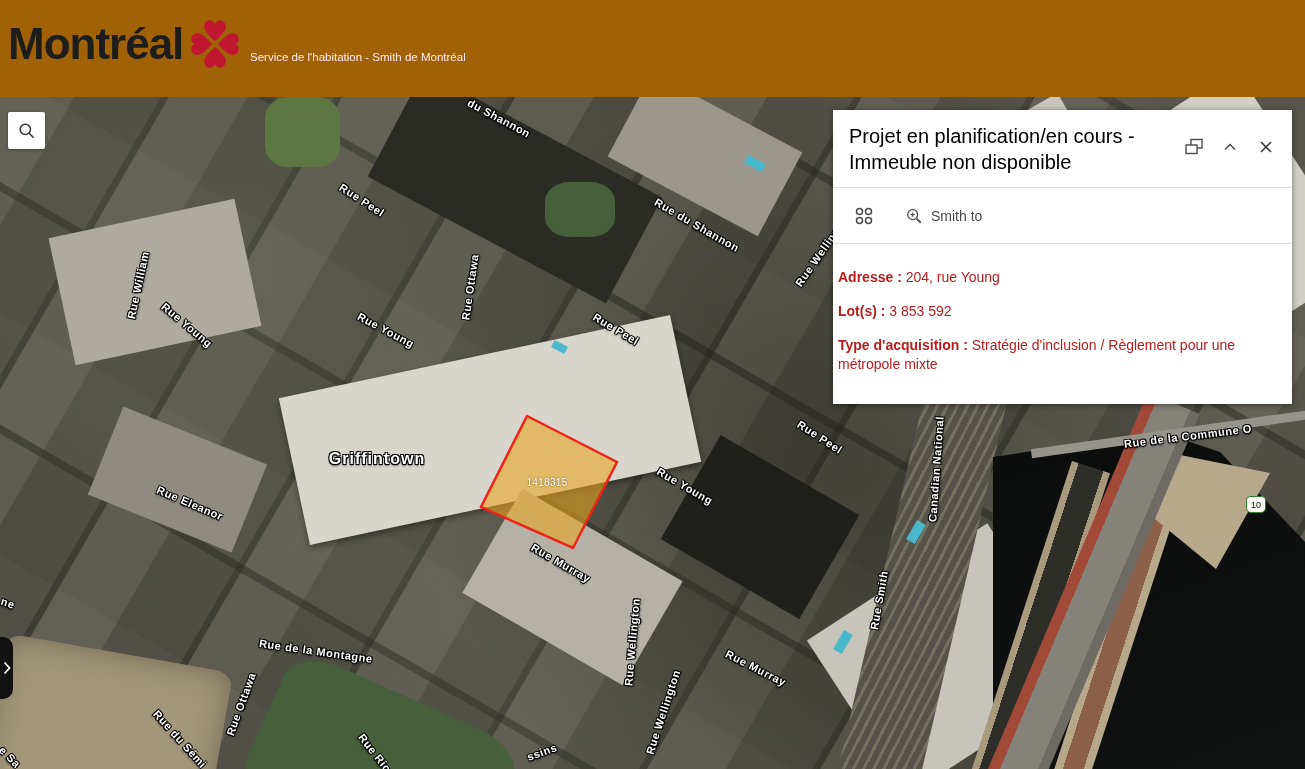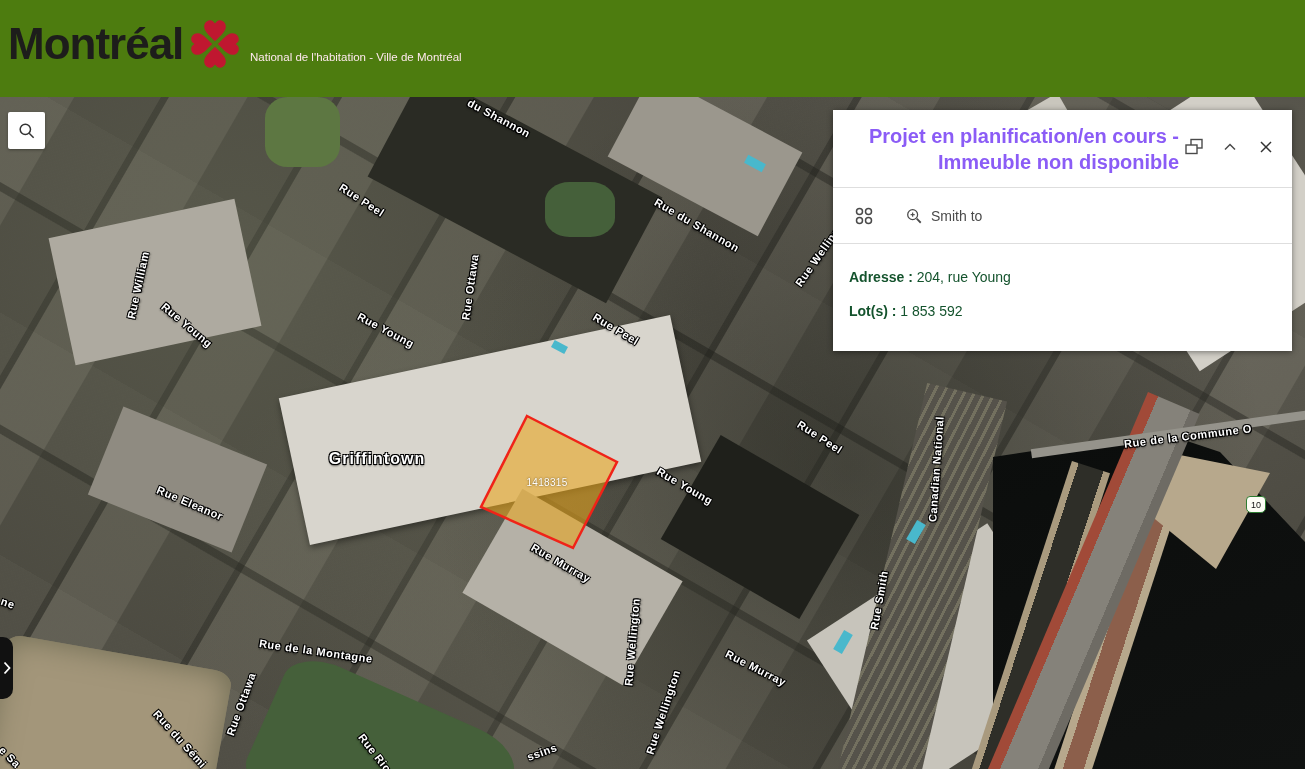--- a/index.html
+++ b/index.html
@@ -1,20 +1,20 @@
 <!DOCTYPE html>
 <html><head>
 <meta charset="utf-8">
 <style>
   html,body{margin:0;padding:0;background:#222;}
   *{box-sizing:border-box;font-family:"Liberation Sans","DejaVu Sans",sans-serif;}
   .app{position:relative;width:1305px;height:769px;overflow:hidden;background:#4a4c42;}
 
   
-  .header{position:absolute;top:0;left:0;width:100%;height:97px;background:#4d7c0f;z-index:20;}
+  .header{position:absolute;top:0;left:0;width:100%;height:97px;background:#a16207;z-index:20;}
   .logo{position:absolute;left:8px;top:18px;display:flex;align-items:center;}
   .logo-text{font-size:44px;font-weight:bold;color:#1D1D1B;letter-spacing:-1px;line-height:1;}
   .logo-rosette{margin-left:6px;width:52px;height:52px;}
   .hdr-title{position:absolute;left:250px;top:7px;color:#fff;font-size:19px;letter-spacing:.2px;white-space:pre-wrap;}
   .hdr-sub{position:absolute;left:250px;top:51px;color:#ffe9ee;font-size:11.5px;}
 
   
   .map{position:absolute;top:97px;left:0;width:1305px;height:672px;overflow:hidden;background:#4f4d44;}
   .fabric{position:absolute;left:-30%;top:-30%;width:160%;height:160%;transform:rotate(30deg);
     background:
@@ -42,27 +42,27 @@
 
   .search-btn{position:absolute;left:8px;top:15px;width:37px;height:37px;background:#fff;border:none;border-radius:2px;
     box-shadow:0 1px 3px rgba(0,0,0,.35);display:flex;align-items:center;justify-content:center;z-index:8;cursor:pointer;}
   .edge-handle{position:absolute;left:0;top:540px;width:13px;height:62px;background:#111;border-radius:0 10px 10px 0;
     display:flex;align-items:center;justify-content:center;z-index:8;cursor:pointer;}
 
   
   .popup{position:absolute;left:833px;top:13px;width:459px;background:#fff;z-index:9;
     box-shadow:0 1px 6px rgba(0,0,0,.45);}
   .popup-head{display:flex;align-items:flex-start;padding:14px 10px 12px 16px;}
-  .popup-title{flex:1;font-size:20px;line-height:1.28;font-weight:bold;color:#8b5cf6;max-width:330px;text-align:right;}
+  .popup-title{flex:1;font-size:20px;line-height:1.28;font-weight:normal;color:#000000;max-width:330px;}
   .popup-actions{display:flex;align-items:center;gap:6px;margin-top:8px;}
   .icon-btn{width:30px;height:30px;background:none;border:none;display:flex;align-items:center;justify-content:center;cursor:pointer;padding:0;}
   .popup-sep{height:1px;background:#dedede;margin:0;}
   .popup-toolbar{display:flex;align-items:center;height:55px;padding:0 16px;gap:26px;}
   .zoomto{display:flex;align-items:center;gap:8px;background:none;border:none;cursor:pointer;padding:0;color:#4a4a4a;font-size:14px;}
-  .popup-body{padding:24px 16px 30px 16px;color:#14532d;font-size:14px;line-height:1.35;}
+  .popup-body{padding:24px 16px 30px 5px;color:#b91c1c;font-size:14px;line-height:1.35;}
   .frow{margin:0 0 15px 0;max-width:420px;}
   .frow:last-child{margin-bottom:0;}
   .fl{font-weight:bold;}
 </style>
 </head>
 <body>
 
 <div class="app">
 
   <div class="header">
@@ -70,21 +70,21 @@
       <span class="logo-text">Montréal</span>
       <svg class="logo-rosette" viewBox="0 0 48 48">
         <g fill="#C01730">
           <path transform="rotate(0 24 24) translate(14 2)" d="M0,6 C0,2 3,0 5.5,0 C8,0 9,1.8 10,3 C11,1.8 12,0 14.5,0 C17,0 20,2 20,6 C20,11 13,16 10,19.5 C7,16 0,11 0,6 Z"></path>
           <path transform="rotate(90 24 24) translate(14 2)" d="M0,6 C0,2 3,0 5.5,0 C8,0 9,1.8 10,3 C11,1.8 12,0 14.5,0 C17,0 20,2 20,6 C20,11 13,16 10,19.5 C7,16 0,11 0,6 Z"></path>
           <path transform="rotate(180 24 24) translate(14 2)" d="M0,6 C0,2 3,0 5.5,0 C8,0 9,1.8 10,3 C11,1.8 12,0 14.5,0 C17,0 20,2 20,6 C20,11 13,16 10,19.5 C7,16 0,11 0,6 Z"></path>
           <path transform="rotate(270 24 24) translate(14 2)" d="M0,6 C0,2 3,0 5.5,0 C8,0 9,1.8 10,3 C11,1.8 12,0 14.5,0 C17,0 20,2 20,6 C20,11 13,16 10,19.5 C7,16 0,11 0,6 Z"></path>
         </g>
       </svg>
     </div>
-    <div class="hdr-sub">National de l'habitation - Ville de Montréal</div>
+    <div class="hdr-sub">Service de l'habitation - Smith de Montréal</div>
   </div>
 
   <div class="map">
     <div class="fabric"></div>
     <div class="noise"></div>
 
     <div class="feat" style="left:60px;top:120px;width:190px;height:130px;transform:rotate(-12deg);background:#aeaaa0;"></div>
     <div class="feat" style="left:380px;top:30px;width:270px;height:120px;transform:rotate(28deg);background:#2a2b24;"></div>
     <div class="feat" style="left:620px;top:10px;width:170px;height:95px;transform:rotate(28deg);background:#9b978d;"></div>
     <div class="feat" style="left:930px;top:30px;width:170px;height:125px;transform:rotate(-30deg);background:#c9c6bd;"></div>
@@ -208,17 +208,18 @@
             <line x1="8.5" y1="6.2" x2="8.5" y2="10.8" stroke="#4a4a4a" stroke-width="1.3"></line>
             <line x1="6.2" y1="8.5" x2="10.8" y2="8.5" stroke="#4a4a4a" stroke-width="1.3"></line>
             <line x1="13" y1="13" x2="17.5" y2="17.5" stroke="#4a4a4a" stroke-width="2"></line>
           </svg>
           <span>Smith to</span>
         </button>
       </div>
       <div class="popup-sep"></div>
       <div class="popup-body">
         <p class="frow"><span class="fl">Adresse :</span> <span>204, rue Young</span></p>
-        <p class="frow"><span class="fl">Lot(s) :</span> <span>1 853 592</span></p>
+        <p class="frow"><span class="fl">Lot(s) :</span> <span>3 853 592</span></p>
+        <p class="frow"><span class="fl">Type d'acquisition :</span> <span>Stratégie d'inclusion / Règlement pour une métropole mixte</span></p>
       </div>
     </div>
   </div>
 </div>
 
 </body></html>

